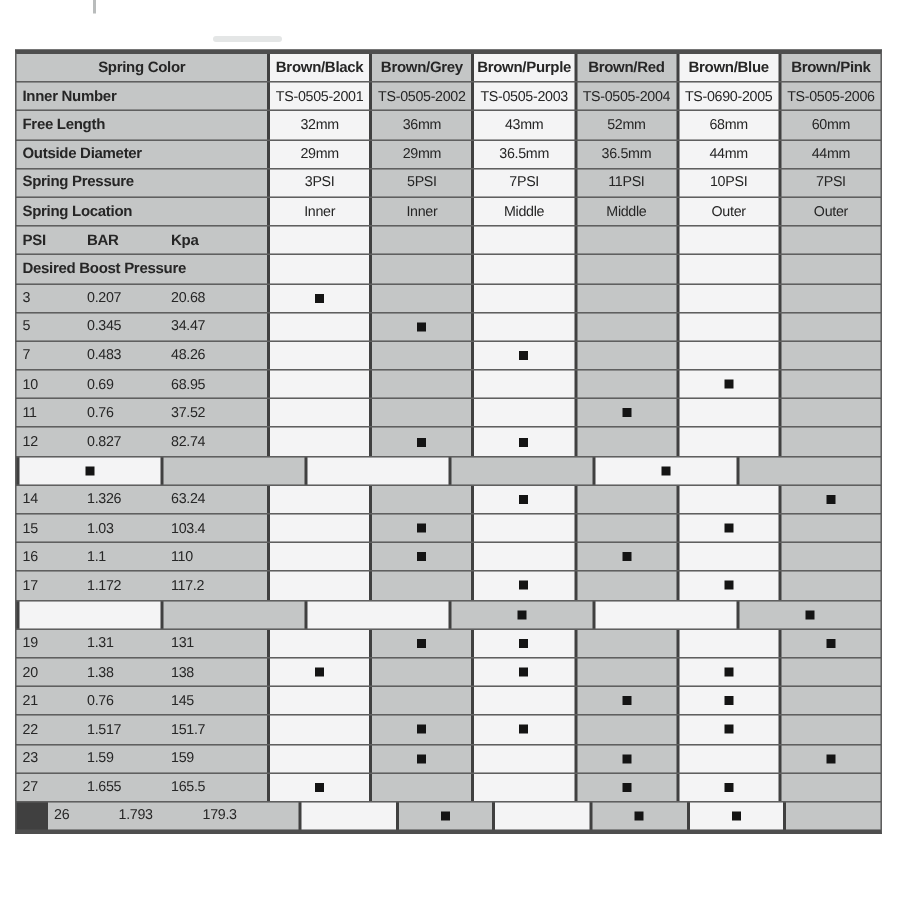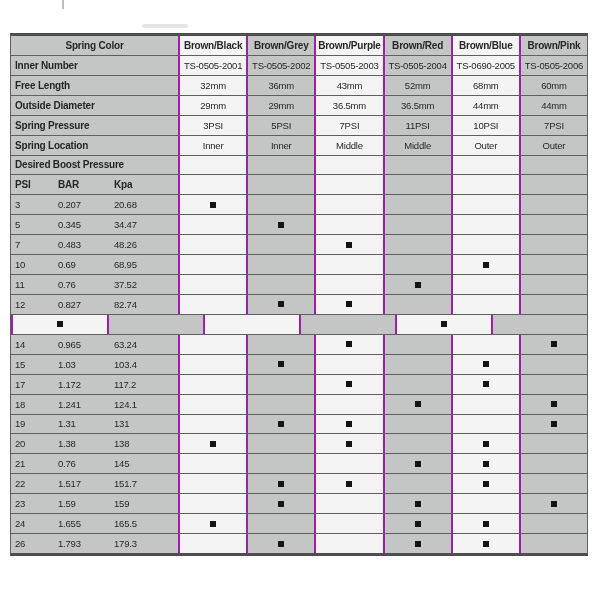--- a/index.html
+++ b/index.html
@@ -15,29 +15,29 @@
   .artifact-h{position:absolute;left:142px;top:24px;width:46px;height:4px;background:#e4e6e6;border-radius:2px;}
 
   
   #spring-table{
     position:absolute;left:10px;top:33px;width:578px;height:523px;
     box-sizing:border-box;
     border-top:3px solid var(--line-heavy);
     border-bottom:3px solid var(--line-heavy);
     border-left:1px solid var(--line);
     border-right:1px solid var(--line);
-    background:#a21caf;
+    background:#404040;
     display:flex;flex-direction:column;
   }
   .row{
     flex:1 1 0;display:flex;align-items:stretch;
     border-bottom:1px solid var(--line);
     box-sizing:border-box;min-height:0;
   }
-  .row:last-child{border-bottom:none;}
+  .row:last-child{border-bottom:none;padding-left:21px;}
   .label-cell{
     flex:0 0 167px;width:167px;background:var(--cell-grey);
     display:flex;align-items:center;box-sizing:border-box;
     padding-left:4px;overflow:hidden;
   }
   .data-cell{
     flex:1 1 0;margin-left:2px;display:flex;align-items:center;justify-content:center;
     box-sizing:border-box;overflow:hidden;
   }
   .col-light{background:var(--cell-light);}
@@ -198,46 +198,46 @@
         </div>
         <div class="data-cell col-light">
           <span class="val-text">Outer</span>
         </div>
         <div class="data-cell col-grey">
           <span class="val-text">Outer</span>
         </div>
       </div>
       <div class="row">
         <div class="label-cell">
-          <span class="label-text">Desired Boost Pressure</span>
-        </div>
-        <div class="data-cell col-light"></div>
-        <div class="data-cell col-grey"></div>
-        <div class="data-cell col-light"></div>
-        <div class="data-cell col-grey"></div>
-        <div class="data-cell col-light"></div>
-        <div class="data-cell col-grey"></div>
-      </div>
-      <div class="row">
-        <div class="label-cell">
           <div class="sub">
             <span class="unit-text s-psi">PSI</span>
             <span class="unit-text s-bar">BAR</span>
             <span class="unit-text s-kpa">Kpa</span>
           </div>
         </div>
         <div class="data-cell col-light"></div>
         <div class="data-cell col-grey"></div>
         <div class="data-cell col-light"></div>
         <div class="data-cell col-grey"></div>
         <div class="data-cell col-light"></div>
         <div class="data-cell col-grey"></div>
       </div>
       <div class="row">
         <div class="label-cell">
+          <span class="label-text">Desired Boost Pressure</span>
+        </div>
+        <div class="data-cell col-light"></div>
+        <div class="data-cell col-grey"></div>
+        <div class="data-cell col-light"></div>
+        <div class="data-cell col-grey"></div>
+        <div class="data-cell col-light"></div>
+        <div class="data-cell col-grey"></div>
+      </div>
+      <div class="row">
+        <div class="label-cell">
           <div class="sub">
             <span class="val-text s-psi">3</span>
             <span class="val-text s-bar">0.207</span>
             <span class="val-text s-kpa">20.68</span>
           </div>
         </div>
         <div class="data-cell col-light">
           <span class="marker"></span>
         </div>
         <div class="data-cell col-grey"></div>
@@ -342,21 +342,21 @@
         <div class="data-cell col-grey"></div>
         <div class="data-cell col-light">
           <span class="marker"></span>
         </div>
         <div class="data-cell col-grey"></div>
       </div>
       <div class="row">
         <div class="label-cell">
           <div class="sub">
             <span class="val-text s-psi">14</span>
-            <span class="val-text s-bar">0.965</span>
+            <span class="val-text s-bar">1.326</span>
             <span class="val-text s-kpa">63.24</span>
           </div>
         </div>
         <div class="data-cell col-light"></div>
         <div class="data-cell col-grey"></div>
         <div class="data-cell col-light">
           <span class="marker"></span>
         </div>
         <div class="data-cell col-grey"></div>
         <div class="data-cell col-light"></div>
@@ -379,44 +379,56 @@
         <div class="data-cell col-light"></div>
         <div class="data-cell col-grey"></div>
         <div class="data-cell col-light">
           <span class="marker"></span>
         </div>
         <div class="data-cell col-grey"></div>
       </div>
       <div class="row">
         <div class="label-cell">
           <div class="sub">
+            <span class="val-text s-psi">16</span>
+            <span class="val-text s-bar">1.1</span>
+            <span class="val-text s-kpa">110</span>
+          </div>
+        </div>
+        <div class="data-cell col-light"></div>
+        <div class="data-cell col-grey">
+          <span class="marker"></span>
+        </div>
+        <div class="data-cell col-light"></div>
+        <div class="data-cell col-grey">
+          <span class="marker"></span>
+        </div>
+        <div class="data-cell col-light"></div>
+        <div class="data-cell col-grey"></div>
+      </div>
+      <div class="row">
+        <div class="label-cell">
+          <div class="sub">
             <span class="val-text s-psi">17</span>
             <span class="val-text s-bar">1.172</span>
             <span class="val-text s-kpa">117.2</span>
           </div>
         </div>
         <div class="data-cell col-light"></div>
         <div class="data-cell col-grey"></div>
         <div class="data-cell col-light">
           <span class="marker"></span>
         </div>
         <div class="data-cell col-grey"></div>
         <div class="data-cell col-light">
           <span class="marker"></span>
         </div>
         <div class="data-cell col-grey"></div>
       </div>
       <div class="row">
-        <div class="label-cell">
-          <div class="sub">
-            <span class="val-text s-psi">18</span>
-            <span class="val-text s-bar">1.241</span>
-            <span class="val-text s-kpa">124.1</span>
-          </div>
-        </div>
         <div class="data-cell col-light"></div>
         <div class="data-cell col-grey"></div>
         <div class="data-cell col-light"></div>
         <div class="data-cell col-grey">
           <span class="marker"></span>
         </div>
         <div class="data-cell col-light"></div>
         <div class="data-cell col-grey">
           <span class="marker"></span>
         </div>
@@ -520,21 +532,21 @@
           <span class="marker"></span>
         </div>
         <div class="data-cell col-light"></div>
         <div class="data-cell col-grey">
           <span class="marker"></span>
         </div>
       </div>
       <div class="row">
         <div class="label-cell">
           <div class="sub">
-            <span class="val-text s-psi">24</span>
+            <span class="val-text s-psi">27</span>
             <span class="val-text s-bar">1.655</span>
             <span class="val-text s-kpa">165.5</span>
           </div>
         </div>
         <div class="data-cell col-light">
           <span class="marker"></span>
         </div>
         <div class="data-cell col-grey"></div>
         <div class="data-cell col-light"></div>
         <div class="data-cell col-grey">

